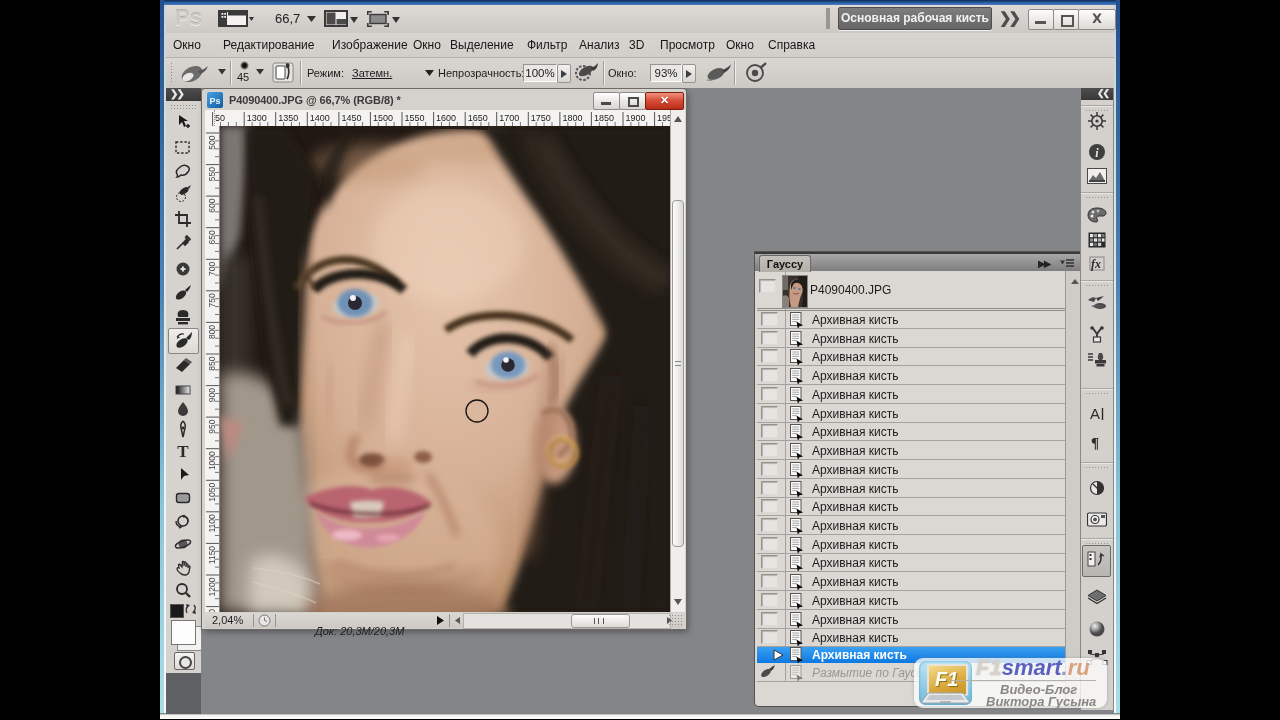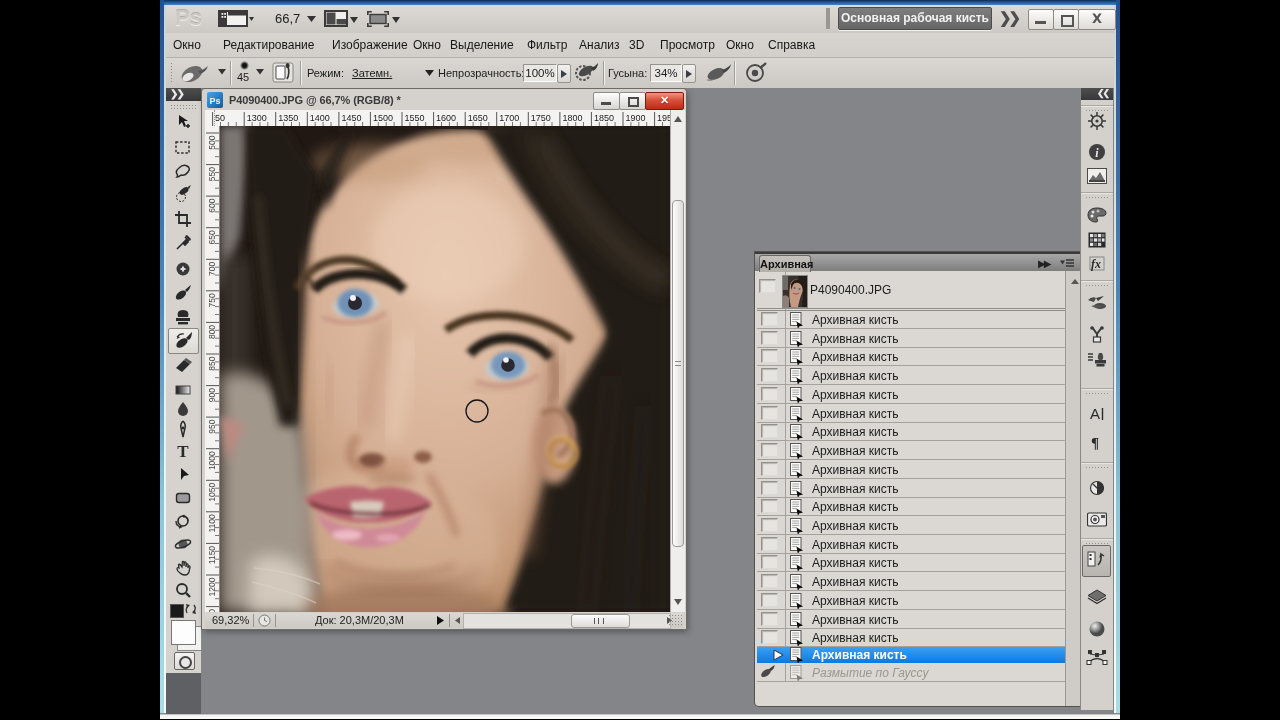--- a/index.html
+++ b/index.html
@@ -117,22 +117,22 @@
         <svg class="a" style="left:3px;top:5px" width="6" height="8">
           <path d="M0 0 l6 4 l-6 4 z" fill="#3a3f46"></path>
         </svg>
       </div>
     <svg class="a" style="left:407px;top:4px;" width="26" height="22" viewBox="0 0 26 22">
       <circle cx="10" cy="11" r="7" fill="none" stroke="#555" stroke-width="2" stroke-dasharray="2.5 1.6"></circle>
       <ellipse cx="13" cy="9" rx="8" ry="4" transform="rotate(-30 13 9)" fill="#4a4a4a"></ellipse>
       <path d="M18 6 q5 -2 7 -5 q0 5 -5 8 z" fill="#3a3a3a"></path>
     </svg>
     <div class="sep" style="left:437px;"></div>
-    <span class="a" style="left:442px;top:9px;">Гусына:</span>
-    <div class="a" style="left:484px;top:6px;width:30px;height:16px;background:#e9e7e4;border:1px solid #97948e;border-bottom-color:#fff;border-right-color:#fff;font-size:11.5px;text-align:center;line-height:16px;">34%</div>
+    <span class="a" style="left:442px;top:9px;">Окно:</span>
+    <div class="a" style="left:484px;top:6px;width:30px;height:16px;background:#e9e7e4;border:1px solid #97948e;border-bottom-color:#fff;border-right-color:#fff;font-size:11.5px;text-align:center;line-height:16px;">93%</div>
     <div class="a" style="left:516px;top:6px;width:12px;height:17px;background:linear-gradient(#f2f1ef,#d9d6d1);border:1px solid #97948e;border-radius:2px;">
         <svg class="a" style="left:3px;top:5px" width="6" height="8">
           <path d="M0 0 l6 4 l-6 4 z" fill="#3a3f46"></path>
         </svg>
       </div>
     <svg class="a" style="left:538px;top:4px;" width="30" height="22" viewBox="0 0 30 22">
       <ellipse cx="12" cy="12" rx="9" ry="5" transform="rotate(-25 12 12)" fill="#5a5a5a"></ellipse>
       <path d="M18 8 q6 -2 9 -6 q-1 6 -7 9 z" fill="#444"></path>
       <path d="M3 18 q4 1 8 -1" stroke="#777" fill="none"></path>
     </svg>
@@ -557,28 +557,28 @@
           </svg>
         <div class="a" style="left:1.5px;top:90px;width:10px;height:345px;background:linear-gradient(90deg,#fdfdfd,#dcdad6);border:1px solid #999;border-radius:4px;">
           <div style="margin:160px 2px 0 2px;border-top:1px solid #888;border-bottom:1px solid #888;height:3px;"></div>
         </div>
         <svg class="a" style="left:3px;top:488px" width="8" height="7">
             <path d="M4 7 L8 1 L0 1 z" fill="#555"></path>
           </svg>
       </div>
 
       <div class="a" style="left:3px;top:524px;width:478px;height:15px;background:linear-gradient(#dbd8d3,#ccc9c4);font-size:11px;color:#222;">
-        <span class="a" style="left:7px;top:1px;">69,32%</span>
+        <span class="a" style="left:7px;top:1px;">2,04%</span>
         <div class="vline" style="left:48px;top:1px;height:13px;"></div>
         <svg class="a" style="left:53px;top:1px" width="13" height="13" viewBox="0 0 13 13">
             <circle cx="6.5" cy="6.5" r="5.5" fill="#e8e6e3" stroke="#777"></circle>
             <path d="M6.5 3.5 v3 l2.5 1" stroke="#777" fill="none"></path>
           </svg>
         <div class="vline" style="left:70px;top:1px;height:13px;"></div>
-        <span class="a" style="left:110px;top:1px;">Док: 20,3M/20,3M</span>
+        <span class="a" style="left:110px;top:12px;font-style:italic;">Док: 20,3M/20,3M</span>
         <svg class="a" style="left:232px;top:3px" width="7" height="9">
             <path d="M0 0 L7 4.5 L0 9 z" fill="#111"></path>
           </svg>
         <div class="vline" style="left:244px;top:1px;height:13px;"></div>
         <svg class="a" style="left:250px;top:4px" width="5" height="7">
             <path d="M5 0 L0 3.5 L5 7 z" fill="#555"></path>
           </svg>
         <div class="a" style="left:258px;top:0px;width:206px;height:14px;background:#e4e2df;border:1px solid #b5b2ad;">
           <div class="a" style="left:107px;top:0px;width:57px;height:12px;background:linear-gradient(#fdfdfc,#dedbd6);border:1px solid #999;border-radius:3px;">
             <div style="margin:3px 0 0 22px;width:8px;height:6px;border-left:1px solid #555;border-right:1px solid #555;">
@@ -588,21 +588,21 @@
         </div>
         <svg class="a" style="left:462px;top:4px" width="5" height="7">
             <path d="M0 0 L5 3.5 L0 7 z" fill="#555"></path>
           </svg>
       </div>
       <div class="a" style="left:466px;top:525px;width:14px;height:13px;background-image:radial-gradient(circle,#908d88 30%,transparent 36%);background-size:3px 3px;"></div>
     </div>
     <div id="histpanel" class="a" style="left:589px;top:164px;width:328px;height:454px;background:#dbd8d3;border-radius:0 0 4px 4px;box-shadow:0 0 0 1px #55524e;">
       <div class="a" style="left:0;top:0;width:328px;height:2px;background:#3a3a3a;"></div>
       <div class="a" style="left:0;top:2px;width:328px;height:17px;background:linear-gradient(#a8a8a8,#7d7d7d);">
-        <div class="a" style="left:4px;top:1px;width:50px;height:16px;background:linear-gradient(#c5c2bd,#b2afa9);border:1px solid #6a6a6a;border-bottom:none;border-radius:3px 3px 0 0;font-size:11px;font-weight:bold;color:#111;text-align:center;line-height:16px;">Архивная</div>
+        <div class="a" style="left:4px;top:1px;width:50px;height:16px;background:linear-gradient(#c5c2bd,#b2afa9);border:1px solid #6a6a6a;border-bottom:none;border-radius:3px 3px 0 0;font-size:11px;font-weight:bold;color:#111;text-align:center;line-height:16px;">Гауссу</div>
         <div class="a" style="left:283px;top:4px;font-size:10px;color:#222;letter-spacing:-2px;">▶▶</div>
         <svg class="a" style="left:305px;top:5px" width="14" height="9">
             <path d="M0 1.5 l5 0 l-2.5 4 z" fill="#333"></path>
             <path d="M6 1 h8 M6 4 h8 M6 7 h8" stroke="#333" stroke-width="1.4"></path>
           </svg>
       </div>
       <div class="a" style="left:30px;top:19px;width:1px;height:410px;background:#a5a29d;"></div>
       <div class="hchk" style="top:27px;"></div>
       <div class="a" style="left:27px;top:23px;width:24px;height:31px;background:#3a3330;border:1px solid #888;">
         <svg width="24" height="31" viewBox="0 0 24 31">
@@ -962,14 +962,30 @@
         </div>
       <div class="a" style="left:1px;top:457px;width:27px;height:30px;background:linear-gradient(#c9c6c1,#b9b6b1);border:1px solid #6a6a6a;border-radius:2px;">
         <svg width="22" height="22" viewBox="0 0 22 22" style="margin:3px 0 0 3px">
             <rect x="2" y="3" width="7" height="14" fill="#f2f1ef" stroke="#444"></rect>
             <rect x="3.5" y="5" width="2" height="2" fill="#333"></rect>
             <rect x="3.5" y="9" width="2" height="2" fill="#333"></rect>
             <path d="M12 16 q4 -4 3 -11 l3 2 m-3 -2 l-1 3.5" stroke="#333" fill="none" stroke-width="1.5"></path>
           </svg>
       </div>
     </div>
+    <div id="wmark" class="a" style="left:748px;top:570px;width:193px;height:50px;background:rgba(252,252,252,.78);border-radius:9px;box-shadow:0 0 3px rgba(120,120,120,.5);">
+      <div class="a" style="left:5px;top:3px;width:53px;height:44px;border-radius:7px;background:linear-gradient(#bfe7f5,#6fb8d9);box-shadow:inset 0 0 3px #4a9cc4;">
+        <div class="a" style="left:8px;top:3px;width:37px;height:28px;background:linear-gradient(160deg,#f5dc8a,#d9a93e 60%,#c89428);border:2px solid #e8e4da;border-radius:2px;">
+          <div style="font-size:20px;font-weight:bold;font-style:italic;color:#fdfdf8;text-shadow:1px 1px 1px #8a6a10;margin:2px 0 0 6px;">F1</div>
+        </div>
+        <svg class="a" style="left:1px;top:31px" width="51" height="13" viewBox="0 0 51 13">
+            <path d="M8 1 L43 1 L50 11 L1 11 z" fill="#e8e9ea" stroke="#9aa4aa"></path>
+            <path d="M10 3 L41 3 L45 8 L6 8 z" fill="#c2c8cc"></path>
+            <rect x="20" y="9" width="11" height="2" rx="1" fill="#aab2b8"></rect>
+          </svg>
+      </div>
+      <div class="a" style="left:62px;top:-3px;font-size:22px;font-weight:bold;font-style:italic;font-family:'Liberation Sans',sans-serif;"><span style="color:#d8d2cc;text-shadow:0 0 2px #b8b2ac;">F1</span><span style="color:#5a60c0;">smart</span><span style="color:#9a9ad0;">.</span><span style="color:#d4956a;opacity:.85;">ru</span></div>
+      <div class="a" style="left:36px;top:22px;width:146px;height:1px;background:#b5b0aa;"></div>
+      <div class="a" style="left:86px;top:24px;font-size:13px;font-weight:bold;font-style:italic;color:#8a8784;">Видео-Блог</div>
+      <div class="a" style="left:72px;top:36px;font-size:13px;font-weight:bold;font-style:italic;color:#8a8784;">Виктора Гусына</div>
+    </div>
   </div>
 </div>
 
 </body></html>

